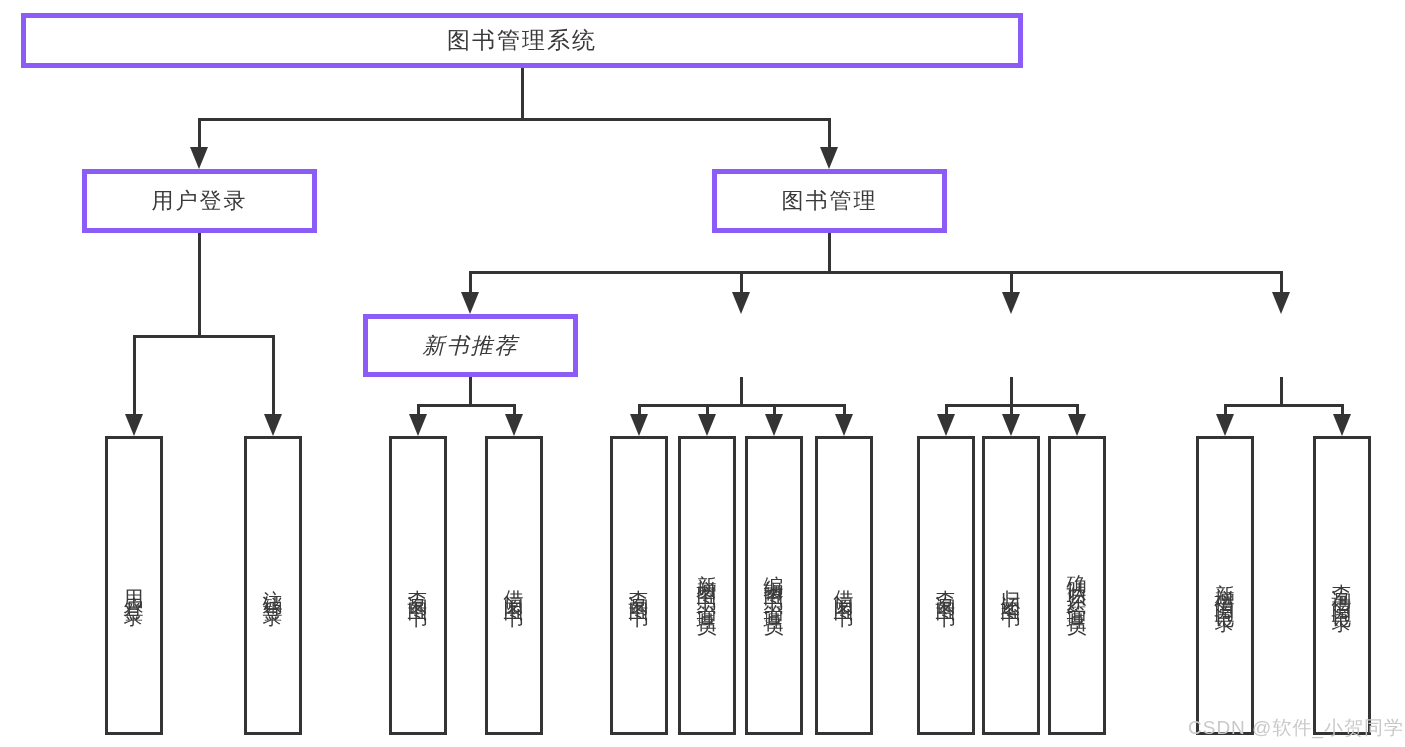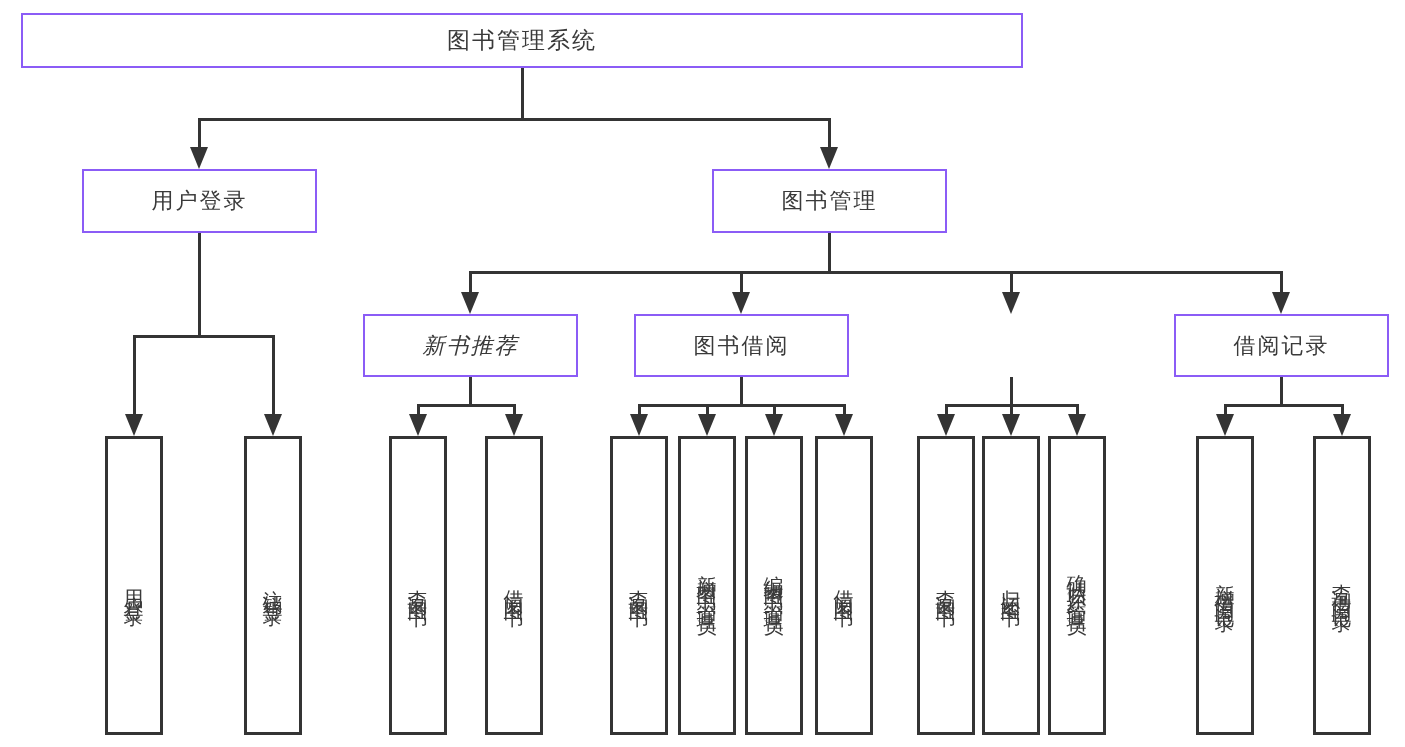--- a/index.html
+++ b/index.html
@@ -2,21 +2,21 @@
 <html><head>
 <meta charset="utf-8">
 <style>
   html, body { margin: 0; padding: 0; background: #ffffff; }
   body { width: 1405px; height: 747px; position: relative; overflow: hidden;
          font-family: "Liberation Sans", "DejaVu Sans", sans-serif; }
   .canvas { position: absolute; left: 0; top: 0; width: 1405px; height: 747px; }
 
   .node {
     position: absolute; box-sizing: border-box;
-    border: 2px solid #8b5cf6; background: #ffffff;
+    border: 5px solid #8b5cf6; background: #ffffff;
     display: flex; align-items: center; justify-content: center;
     color: #3a3a3a;
   }
   .node span { letter-spacing: 2px; }
   .root-node span { font-size: 23px; }
   .branch-node span { font-size: 22px; }
 
   .leaf {
     position: absolute; box-sizing: border-box;
     border: 3px solid #343434; background: #ffffff;
@@ -59,28 +59,22 @@
   </div>
 
   <div class="node branch-node" style="left:712px;top:169px;width:235px;height:64px;">
     <span>图书管理</span>
   </div>
 
   <div class="node branch-node" style="left:363px;top:314px;width:215px;height:63px;font-style:italic;">
     <span>新书推荐</span>
   </div>
 
-  <div class="node branch-node" style="left:634px;top:314px;width:215px;height:63px;">
-    <span>图书借阅</span>
-  </div>
 
 
-  <div class="node branch-node" style="left:1174px;top:314px;width:215px;height:63px;">
-    <span>借阅记录</span>
-  </div>
 
   <div class="leaf" style="left:105px;">
     <span>用户登录</span>
   </div>
   <div class="leaf" style="left:244px;">
     <span>注销登录</span>
   </div>
   <div class="leaf" style="left:389px;">
     <span>查询图书</span>
   </div>
@@ -167,14 +161,15 @@
   <div class="vline" style="left:1076px;top:404px;height:12px;"></div>
   <div class="arrow" style="left:1068px;top:414px;"></div>
 
   <div class="vline" style="left:1280px;top:377px;height:29px;"></div>
   <div class="hline" style="left:1224px;top:404px;width:120px;"></div>
   <div class="vline" style="left:1224px;top:404px;height:12px;"></div>
   <div class="arrow" style="left:1216px;top:414px;"></div>
   <div class="vline" style="left:1341px;top:404px;height:12px;"></div>
   <div class="arrow" style="left:1333px;top:414px;"></div>
 
+  <div class="watermark">CSDN @软件_小贺同学</div>
 
 </div>
 
 </body></html>

